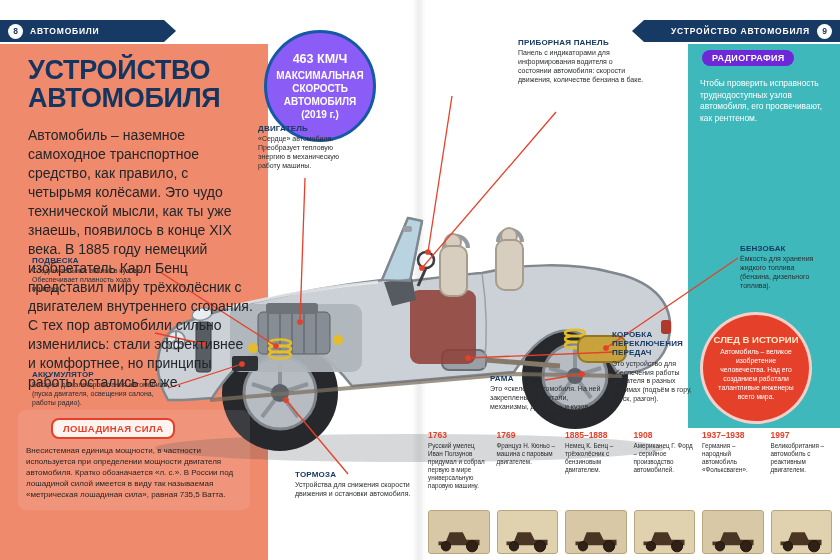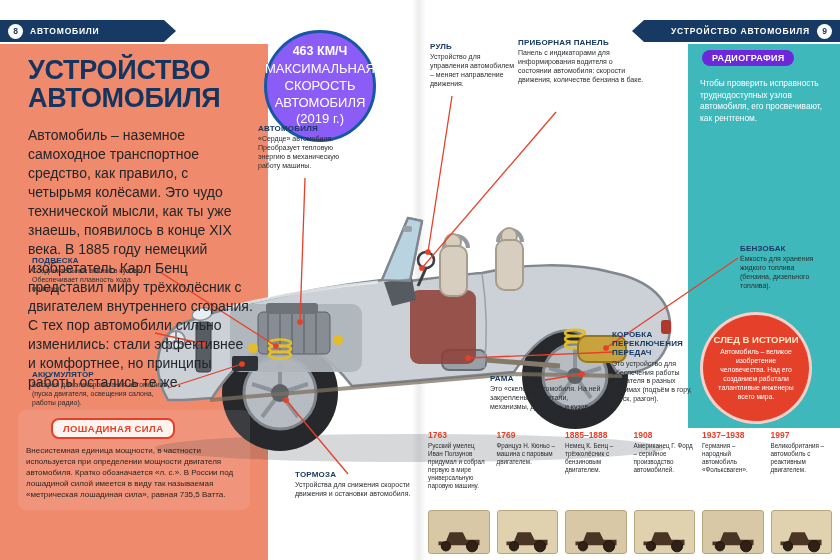--- a/index.html
+++ b/index.html
@@ -39,21 +39,21 @@
   #co-fueltank{left:740px;top:244px;width:86px;}
   #co-gearbox{left:612px;top:330px;width:88px;}
   #co-frame{left:490px;top:374px;width:112px;}
   #co-brakes{left:295px;top:470px;width:120px;}
 
   
   .speed-badge{position:absolute;left:264px;top:30px;width:112px;height:112px;border-radius:50%;
                background:#8b5cf6;border:3px solid #1458a6;z-index:6;color:#fff;text-align:center;
                display:flex;flex-direction:column;align-items:center;justify-content:center;padding:0 10px;box-sizing:border-box;}
   .speed-value{font-size:12.5px;font-weight:bold;margin-bottom:3px;}
-  .speed-caption{font-size:13px;font-weight:normal;line-height:1.3;}
+  .speed-caption{font-size:10px;font-weight:bold;line-height:1.3;}
 
   
   .radio-chip{position:absolute;left:702px;top:50px;z-index:6;background:#6d28d9;color:#fff;
               font-size:9px;font-weight:bold;padding:3px 10px;border-radius:10px;letter-spacing:.3px;}
   .radio-body{position:absolute;left:700px;top:78px;width:128px;z-index:6;color:#fff;
               font-size:8.4px;line-height:1.38;}
 
   
   .history-badge{position:absolute;left:700px;top:312px;width:112px;height:112px;border-radius:50%;
                  background:#e5402a;border:3px solid rgba(255,255,255,.75);z-index:6;color:#fff;text-align:center;
@@ -210,26 +210,22 @@
 
   <div class="lead-title">УСТРОЙСТВО АВТОМОБИЛЯ</div>
   <div class="lead-body">Автомобиль – наземное самоходное транспортное средство, как правило, с четырьмя колёсами. Это чудо технической мысли, как ты уже знаешь, появилось в конце XIX века. В 1885 году немецкий изобретатель Карл Бенц представил миру трёхколёсник с двигателем внутреннего сгорания. С тех пор автомобили сильно изменились: стали эффективнее и комфортнее, но принципы работы остались те же.</div>
 
   <div class="speed-badge">
     <div class="speed-value">463 КМ/Ч</div>
     <div class="speed-caption">МАКСИМАЛЬНАЯ СКОРОСТЬ АВТОМОБИЛЯ (2019 г.)</div>
   </div>
 
   <div class="callout" id="co-engine">
-    <p class="ct">АВТОМОБИЛЯ</p>
+    <p class="ct">ДВИГАТЕЛЬ</p>
     <p class="cx">«Сердце» автомобиля. Преобразует тепловую энергию в механическую работу машины.</p>
-  </div>
-  <div class="callout" id="co-steering">
-    <p class="ct">РУЛЬ</p>
-    <p class="cx">Устройство для управления автомобилем – меняет направление движения.</p>
   </div>
   <div class="callout" id="co-dashboard">
     <p class="ct">ПРИБОРНАЯ ПАНЕЛЬ</p>
     <p class="cx">Панель с индикаторами для информирования водителя о состоянии автомобиля: скорости движения, количестве бензина в баке.</p>
   </div>
   <div class="callout" id="co-suspension">
     <p class="ct">ПОДВЕСКА</p>
     <p class="cx">Соединительные звенья в кузове. Обеспечивает плавность хода машины.</p>
   </div>
   <div class="callout" id="co-battery">

